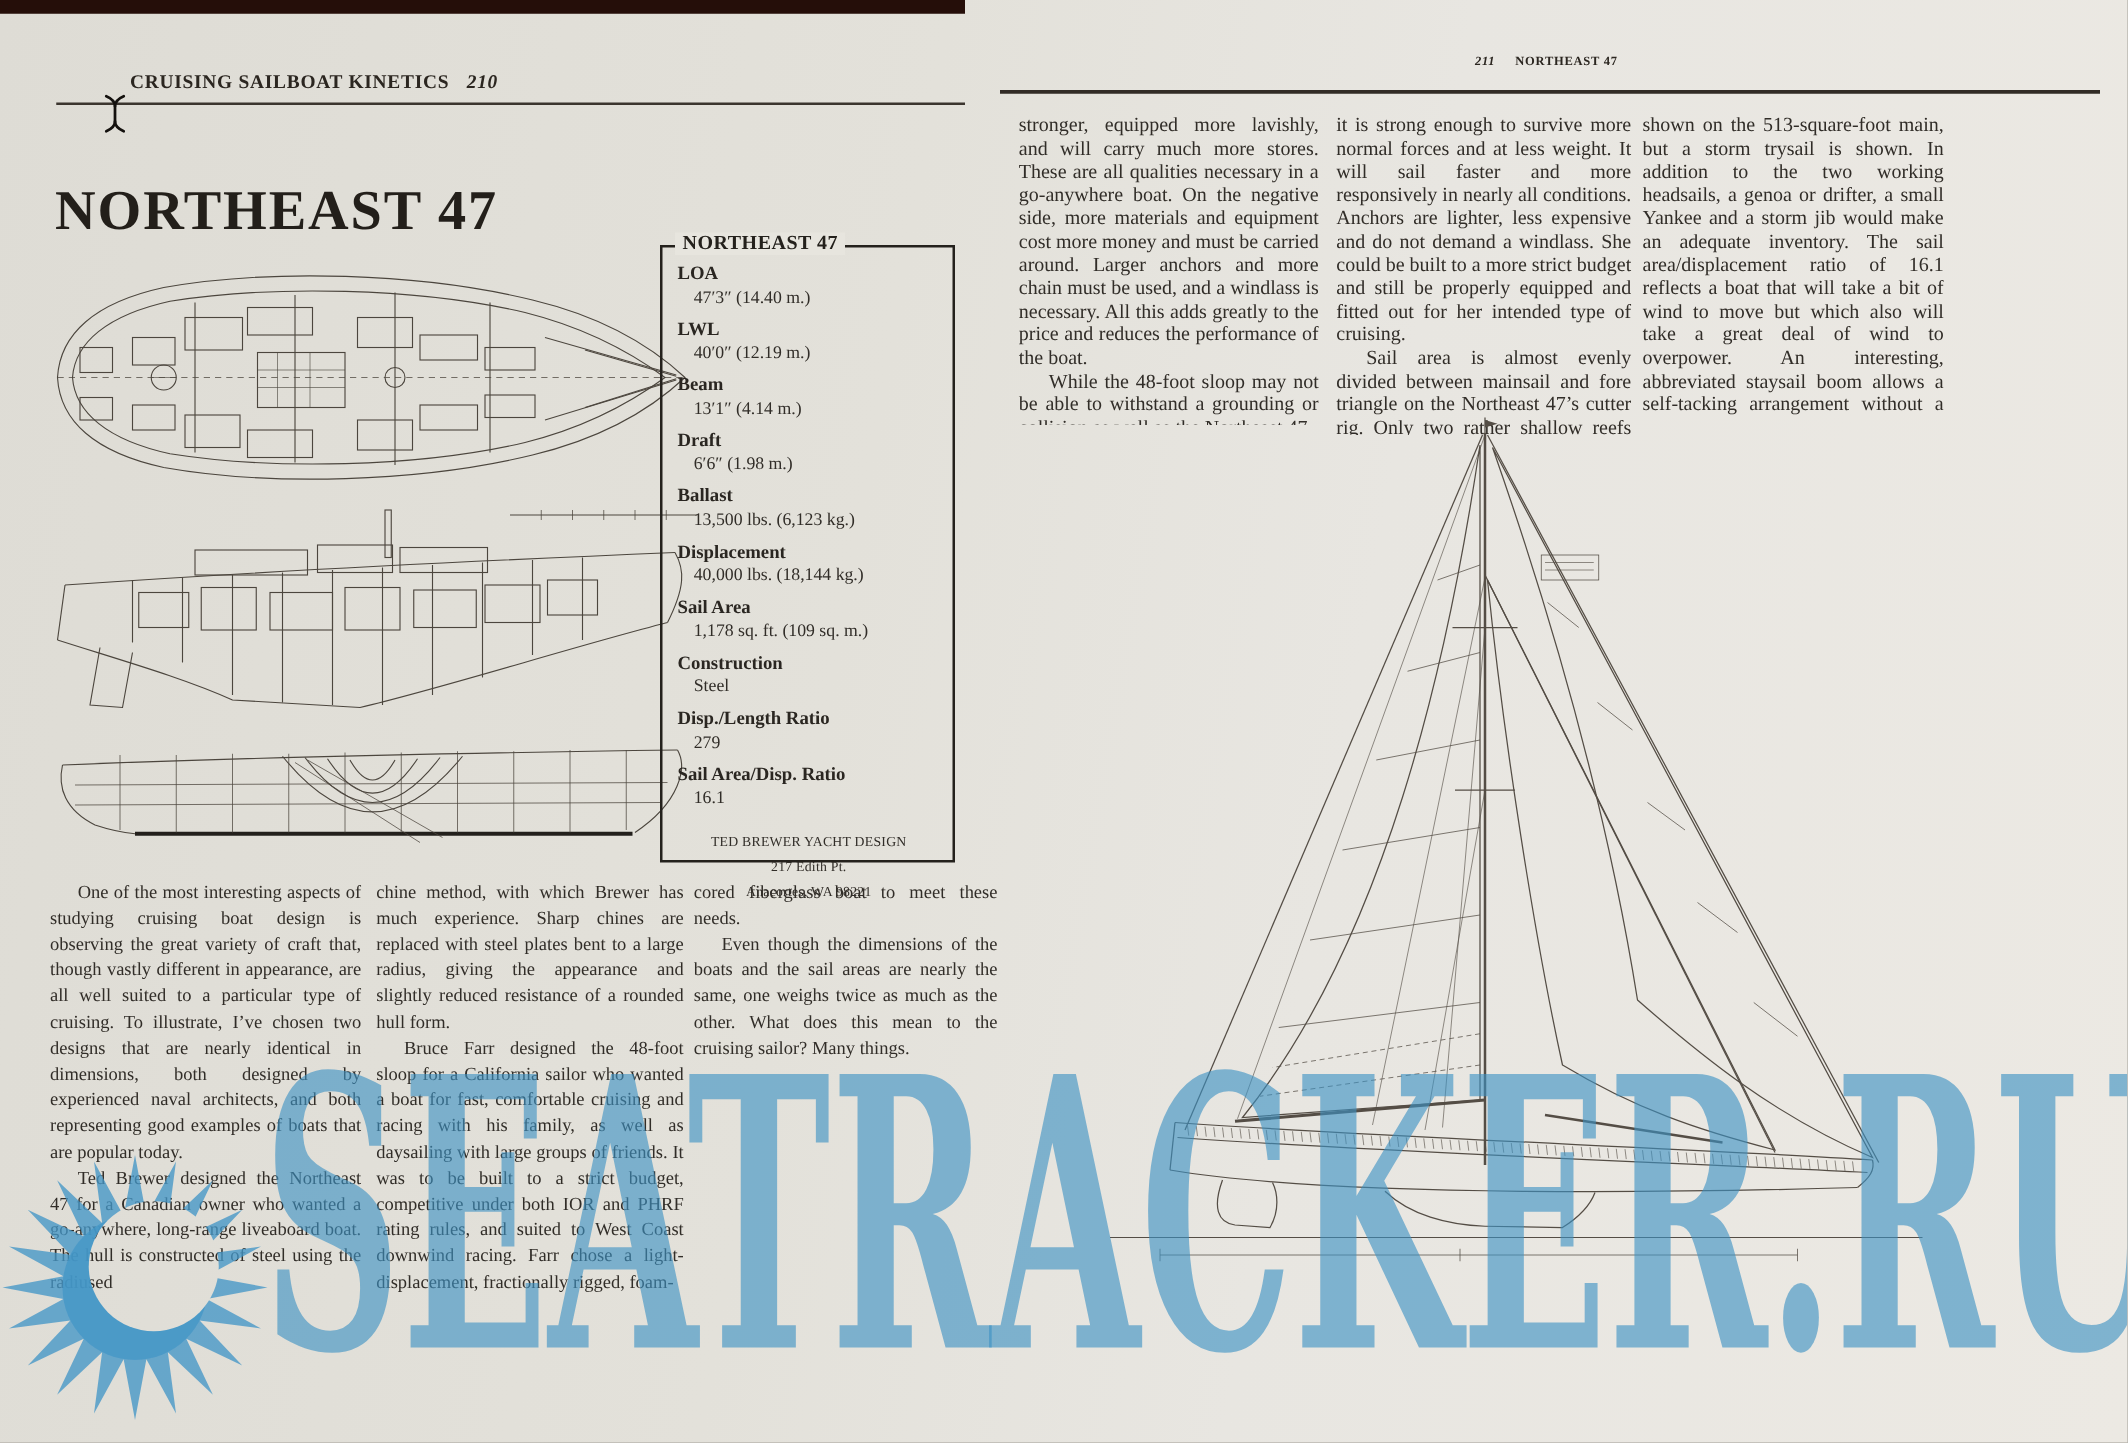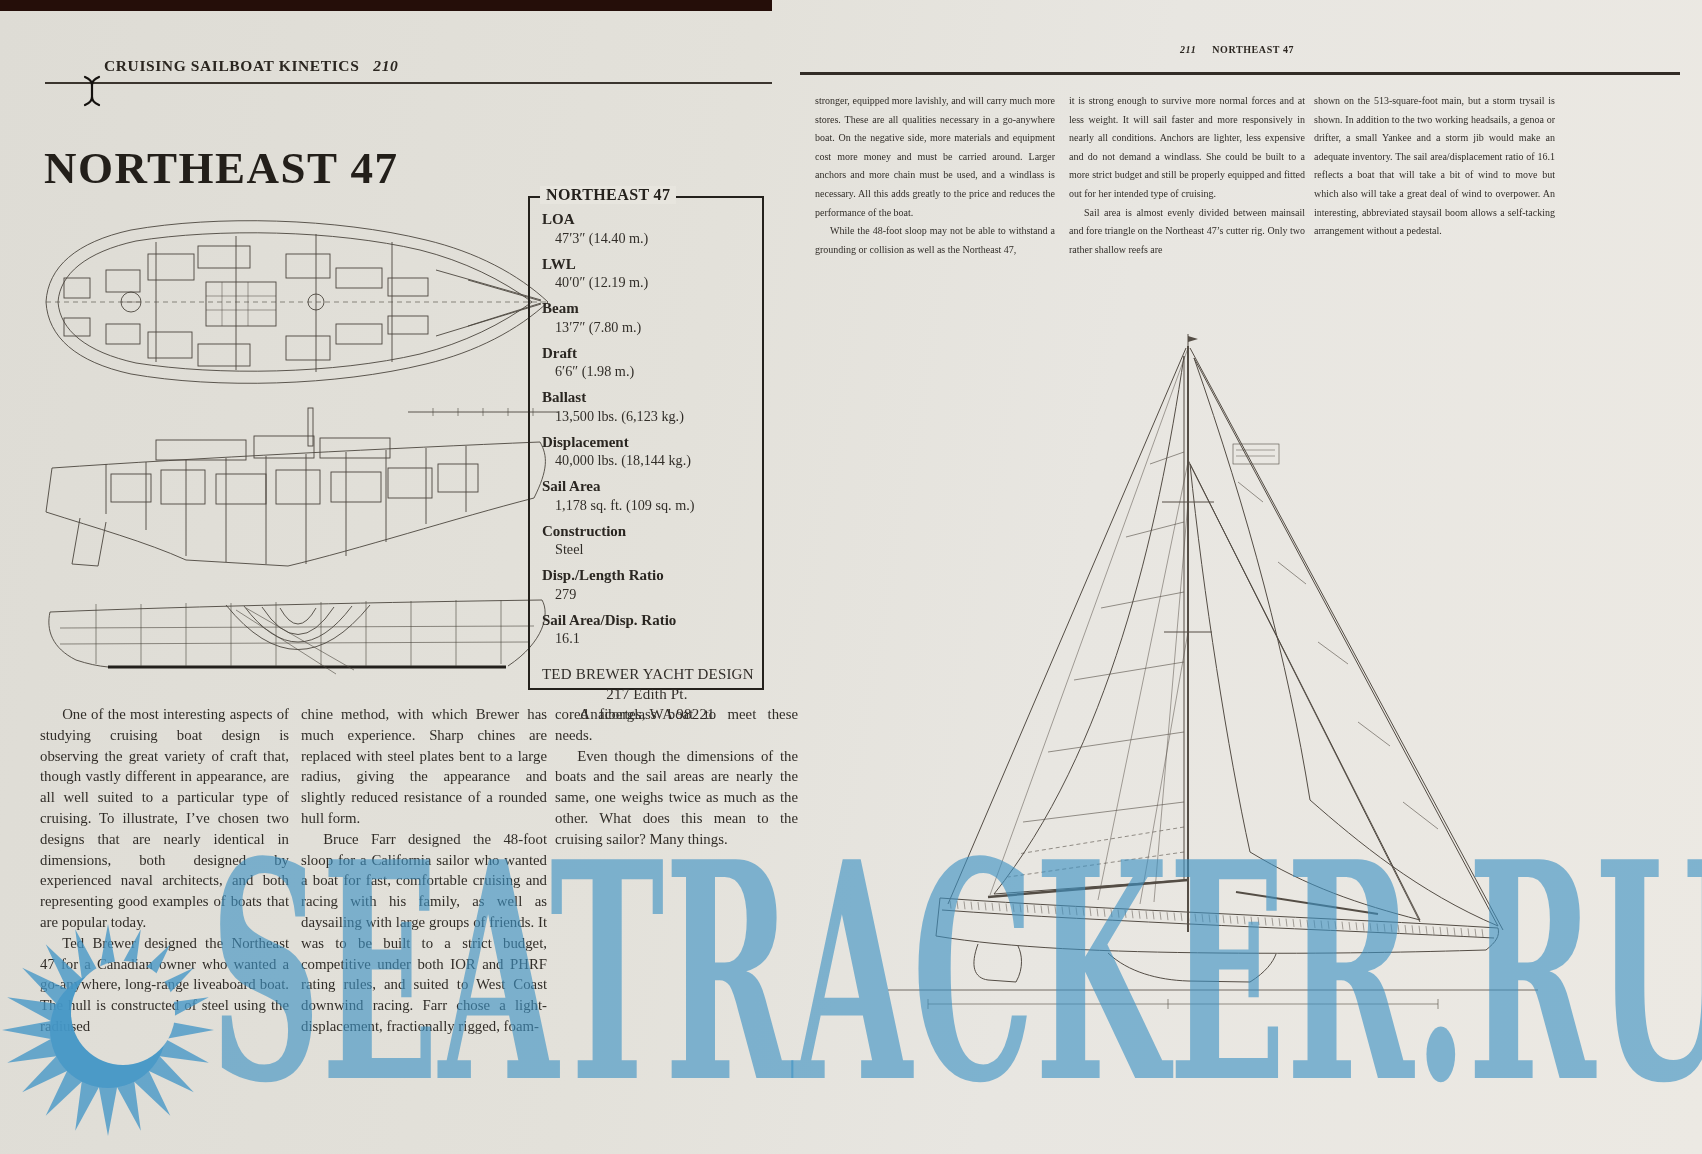--- a/index.html
+++ b/index.html
@@ -19,31 +19,31 @@
 
   .book-title{left:44px;top:142px;font-size:45px;font-weight:bold;letter-spacing:1.5px;color:#231f1a;}
 
   .spec-box{left:528px;top:196px;width:236px;height:494px;border:2.5px solid #24211c;box-sizing:border-box;
             padding:12px 10px 0 12px;}
   .spec-legend{position:absolute;top:-12px;left:10px;background:#e7e5de;padding:0 6px;
                font-size:16px;font-weight:bold;letter-spacing:.4px;color:#24211c;white-space:nowrap;}
   .spec-label{font-weight:bold;font-size:15px;line-height:18.5px;color:#2a2621;}
   .spec-value{font-size:14.2px;line-height:18.5px;padding-left:13px;}
   .spec-entry{margin-bottom:7.5px;}
-  .designer{margin-top:16px;text-align:center;font-size:15px;line-height:20px;letter-spacing:.2px;}
+  .designer{margin-top:16px;text-align:center;font-size:11px;line-height:20px;letter-spacing:.2px;}
   .designer .dname{white-space:nowrap;}
 
   .col{text-align:justify;overflow:hidden;}
   .col p{margin:0;}
   .col p.indent{text-indent:1.5em;}
   .lcol{top:704px;height:362px;font-size:14.8px;line-height:20.8px;}
   #lcol1{left:40px;width:249px;}
   #lcol2{left:301px;width:246px;}
   #lcol3{left:555px;width:243px;}
-  .rcol{top:92px;font-size:10px;line-height:18.6px;}
+  .rcol{top:92px;font-size:16px;line-height:18.6px;}
   #rcol1{left:815px;width:240px;height:248px;}
   #rcol2{left:1069px;width:236px;height:256px;}
   #rcol3{left:1314px;width:241px;height:244px;}
 
   .drawings-left{left:36px;top:212px;}
   .sailplan{left:858px;top:332px;}
   .watermark-layer{left:0;top:0;z-index:6;pointer-events:none;}
   .cursor-layer{left:80px;top:74px;z-index:7;pointer-events:none;}
   svg{display:block;}
 </style>
@@ -171,21 +171,21 @@
         <div class="spec-entry">
           <div class="spec-label">LOA</div>
           <div class="spec-value">47′3″ (14.40 m.)</div>
         </div>
         <div class="spec-entry">
           <div class="spec-label">LWL</div>
           <div class="spec-value">40′0″ (12.19 m.)</div>
         </div>
         <div class="spec-entry">
           <div class="spec-label">Beam</div>
-          <div class="spec-value">13′7″ (7.80 m.)</div>
+          <div class="spec-value">13′1″ (4.14 m.)</div>
         </div>
         <div class="spec-entry">
           <div class="spec-label">Draft</div>
           <div class="spec-value">6′6″ (1.98 m.)</div>
         </div>
         <div class="spec-entry">
           <div class="spec-label">Ballast</div>
           <div class="spec-value">13,500 lbs. (6,123 kg.)</div>
         </div>
         <div class="spec-entry">

